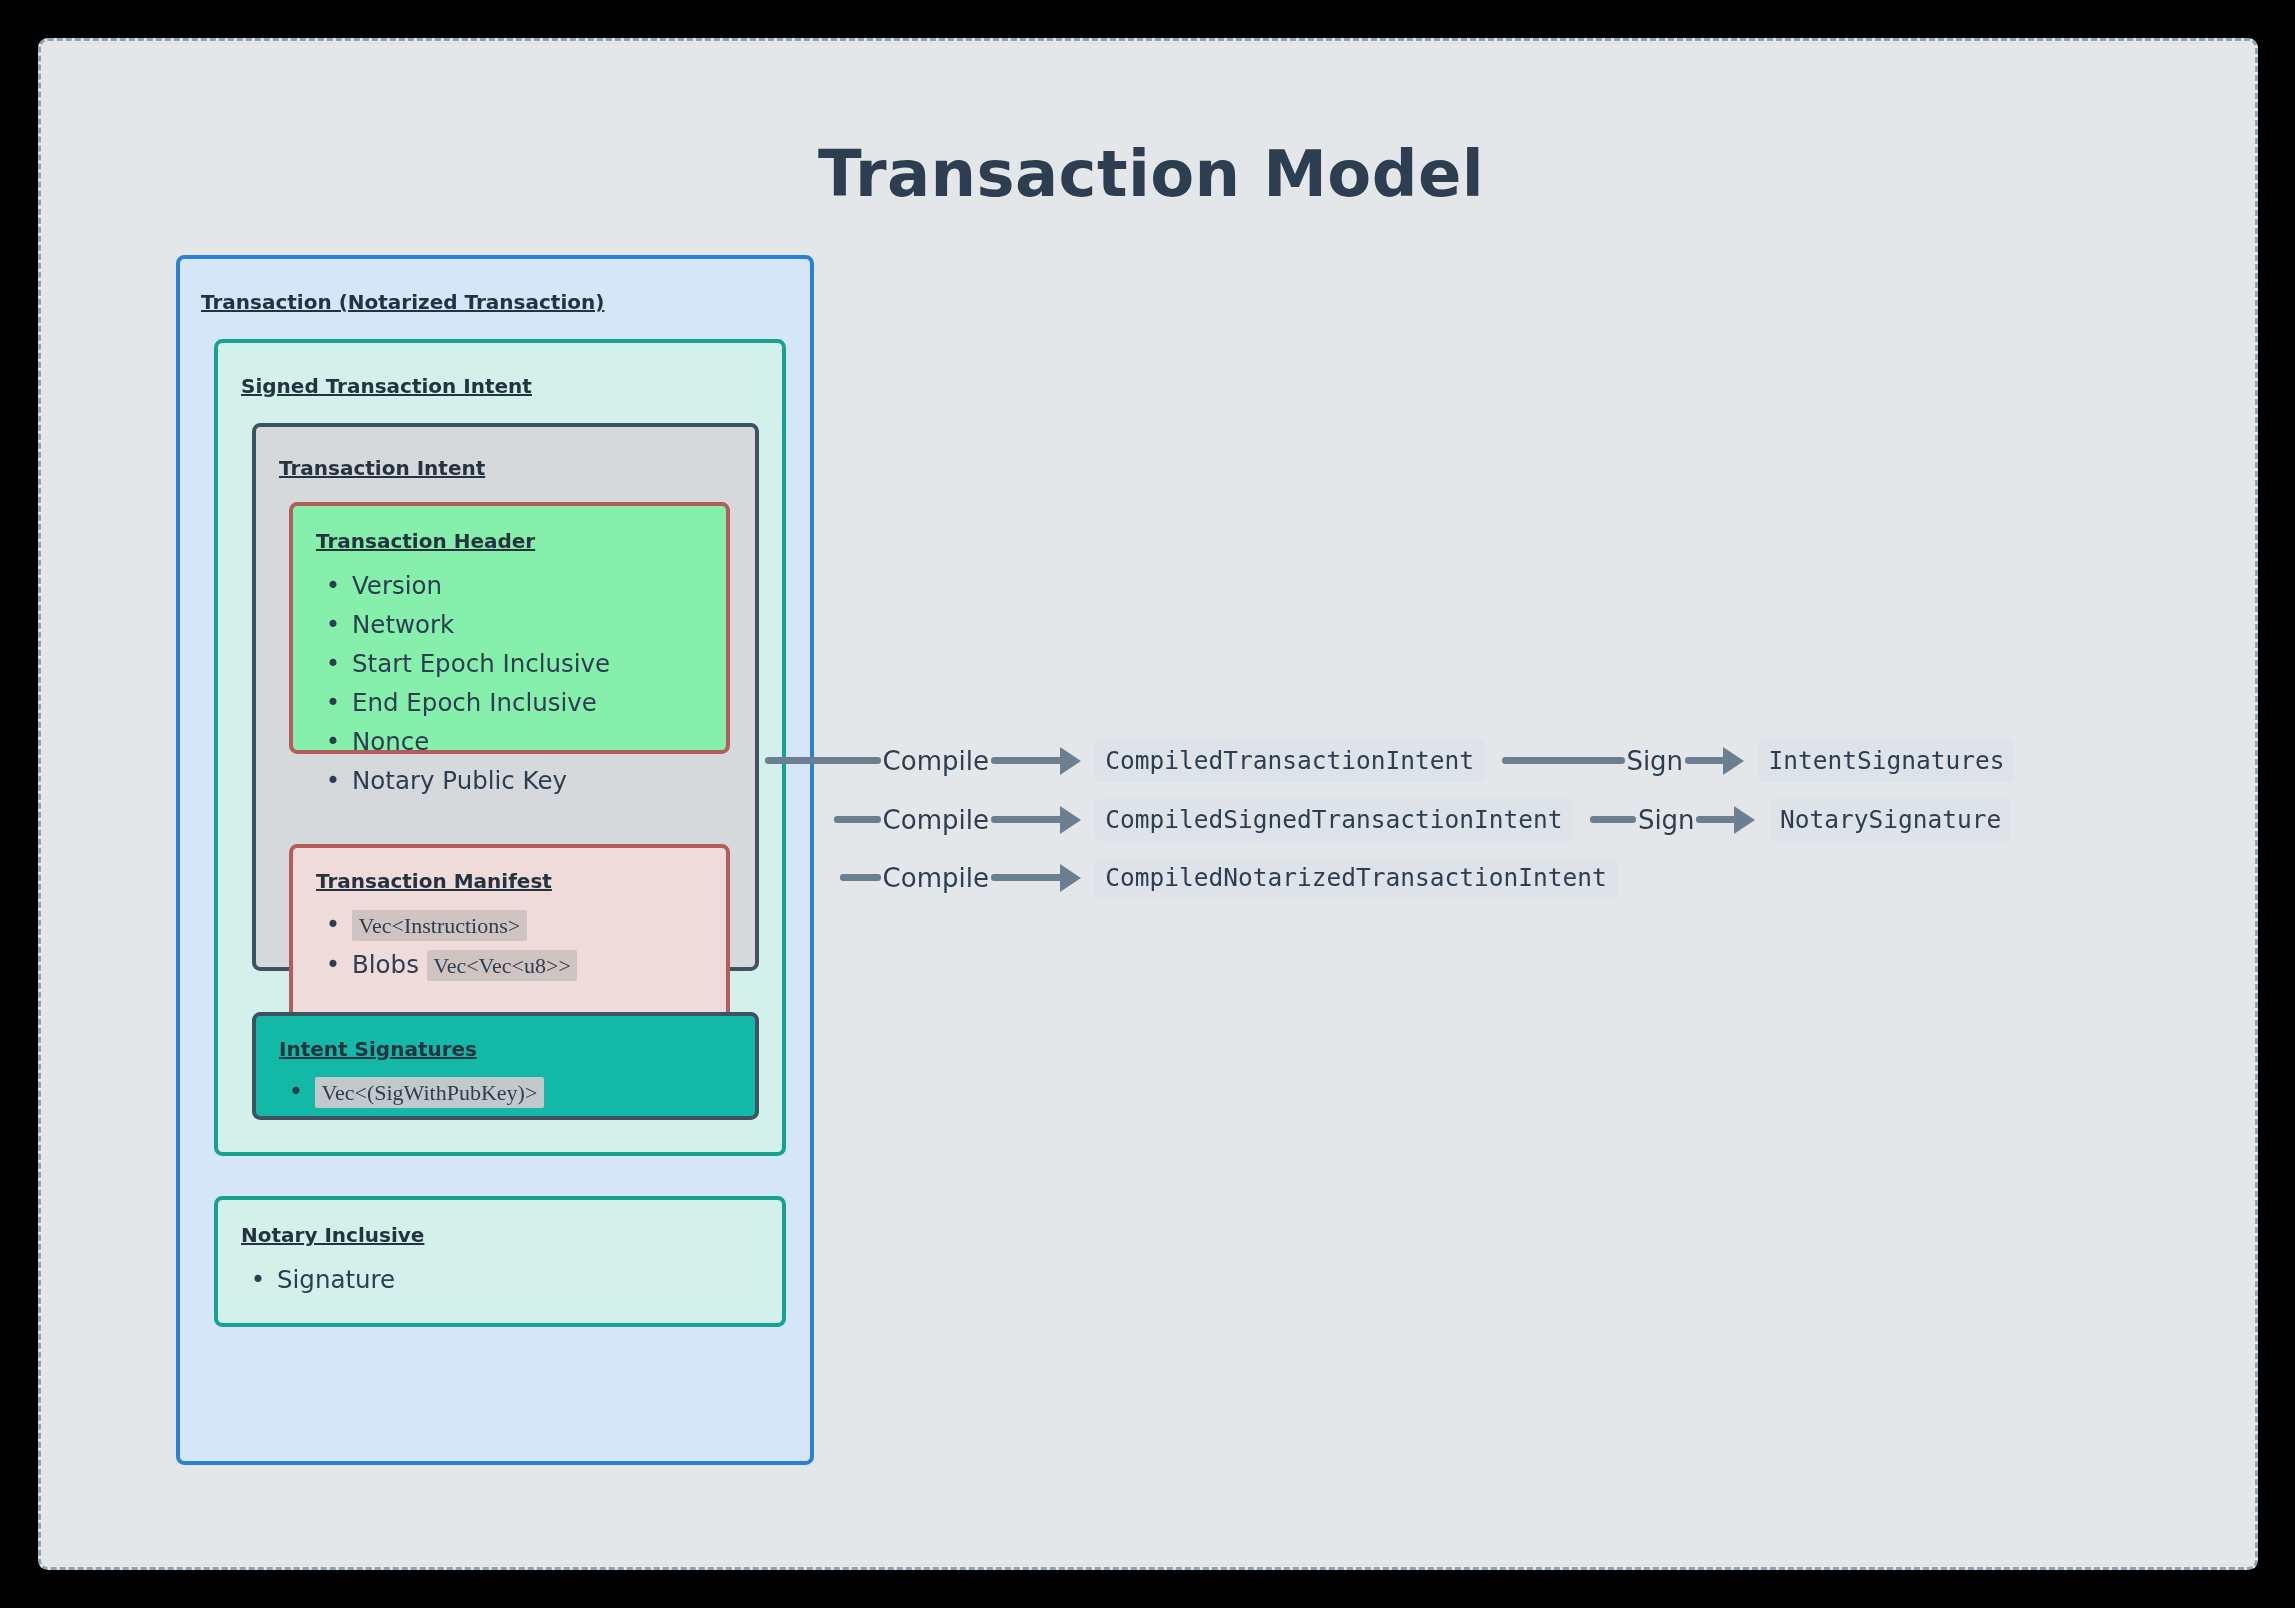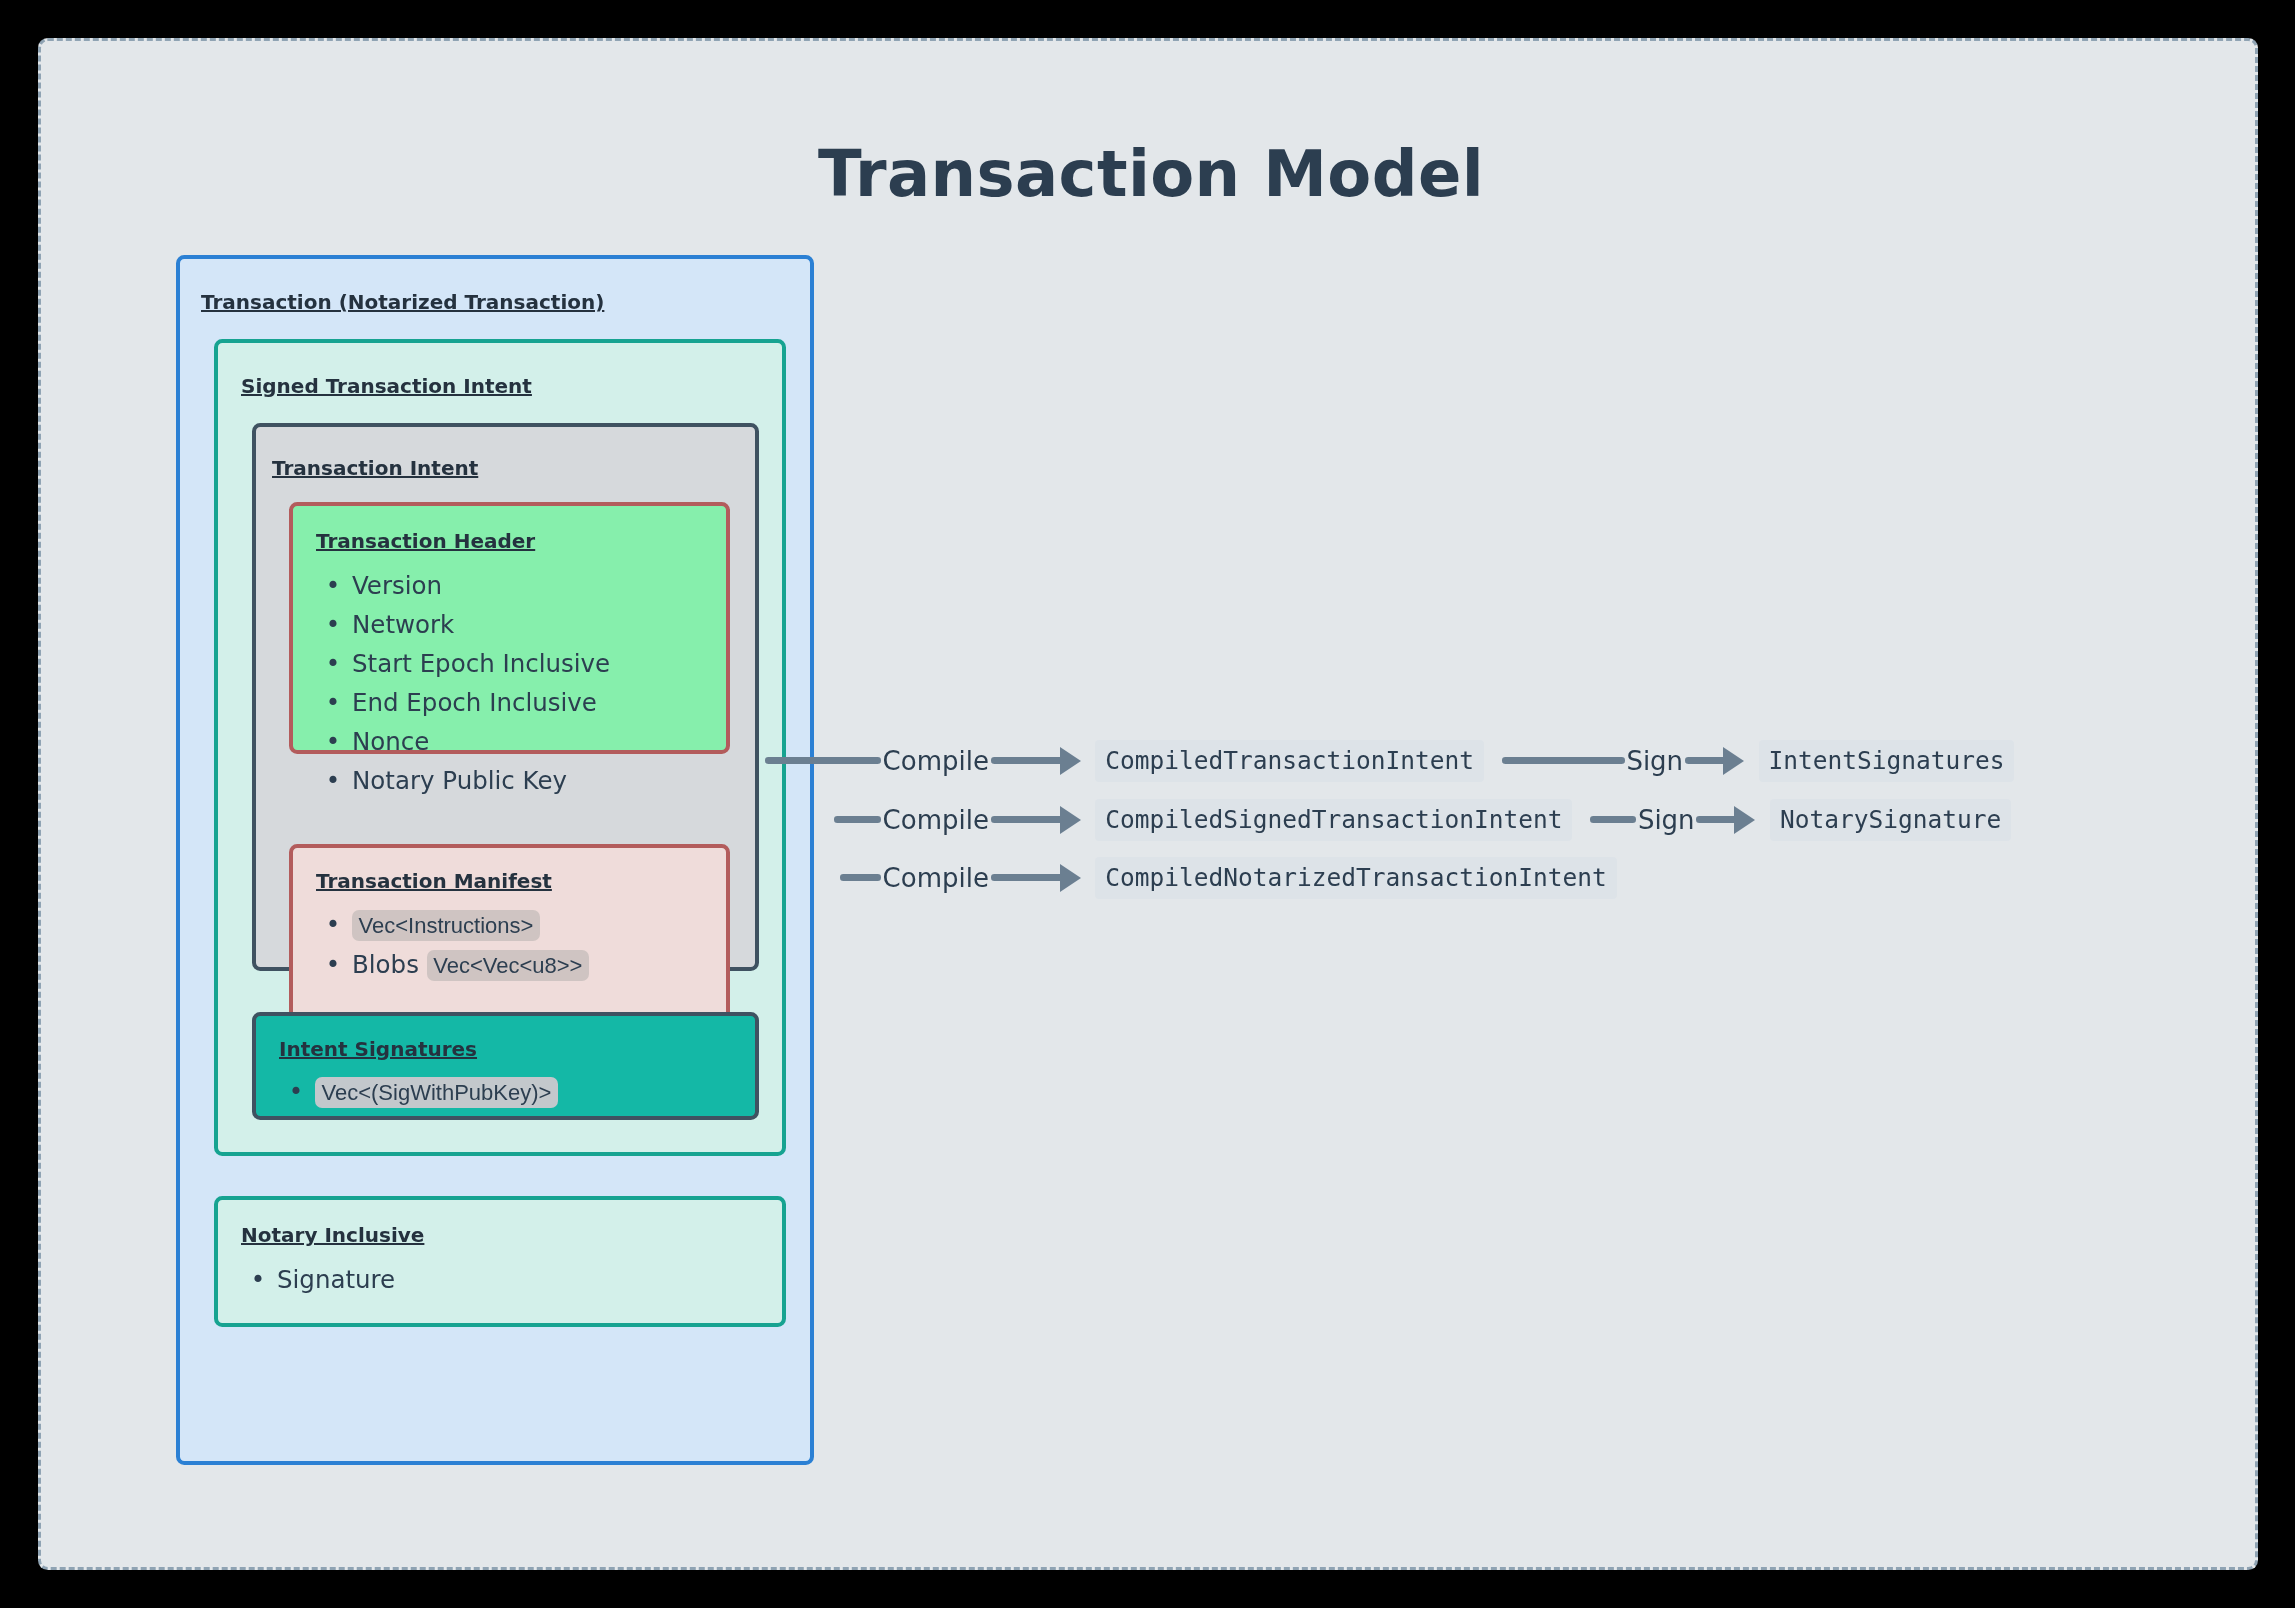--- a/index.html
+++ b/index.html
@@ -63,21 +63,21 @@
     border: 4.1px solid #16a391;
   }
   #box-signed-intent > .box-title { position: absolute; left: 23px; top: 31px; }
 
   #box-transaction-intent {
     left: 34px;  top: 80px;
     width: 507px; height: 548px;
     background: #d6d9dc;
     border: 4.1px solid #3f5261;
   }
-  #box-transaction-intent > .box-title { position: absolute; left: 16px; top: 29px; }
+  #box-transaction-intent > .box-title { position: absolute; left: 23px; top: 29px; }
 
   #box-transaction-header {
     left: 33px;  top: 75px;
     width: 441px; height: 252px;
     background: #86efac;
     border: 4.1px solid #b35c5c;
   }
   #box-transaction-header > .box-title { position: absolute; left: 23px; top: 23px; }
 
   #box-transaction-manifest {
@@ -126,26 +126,26 @@
     font-size: 24.5px;
     color: #2c3e50;
   }
 
   #header-bullets   { left: 23px; top: 60px; }
   #manifest-bullets { left: 23px; top: 57px; }
   #intent-sig-bullets { left: 23px; top: 56px; }
   #notary-bullets   { left: 23px; top: 60px; }
 
   code, .code {
-    font-family: Liberation Sans, sans-serif;
+    font-family: Liberation Serif, serif;
     font-size: 22px;
     background: #cfc4c2;
     color: #2c3e50;
     padding: 3.3px 6.5px;
-    border-radius: 7px;
+    border-radius: 2px;
     white-space: nowrap;
   }
   #box-intent-signatures .code { background: #c3c8cc; }
 
   
   #flow { position: absolute; left: 0; top: 4px; width: 2220px; height: 1532px; }
 
   .flow-row {
     position: absolute;
     display: flex;

